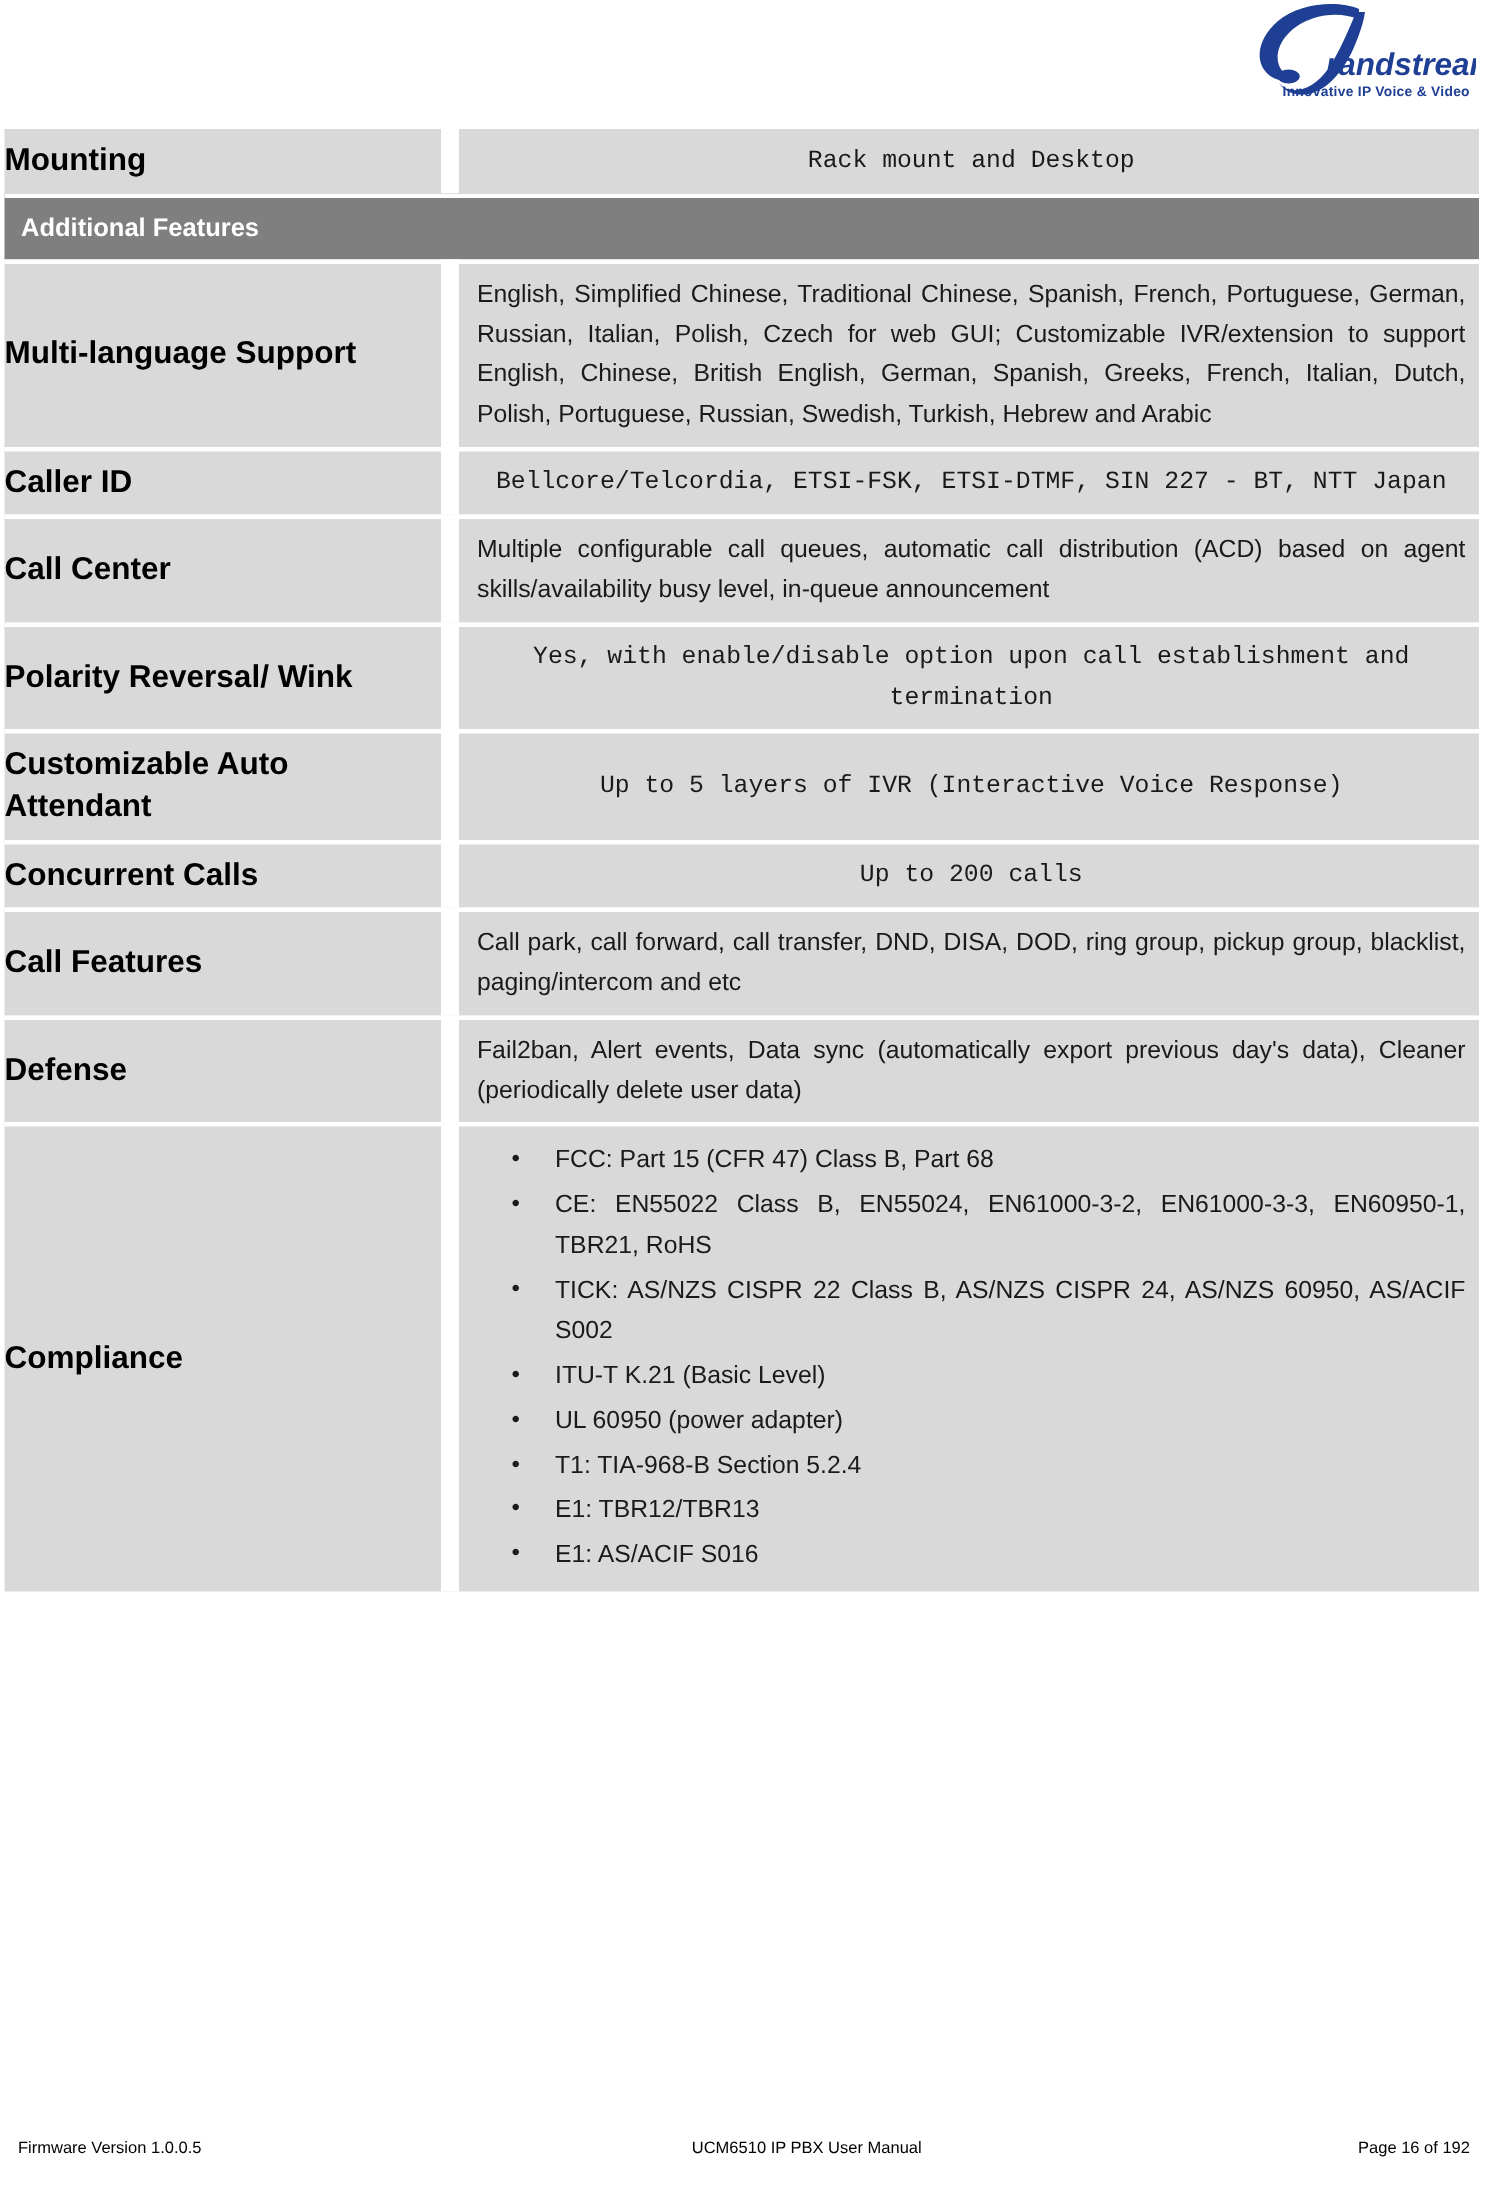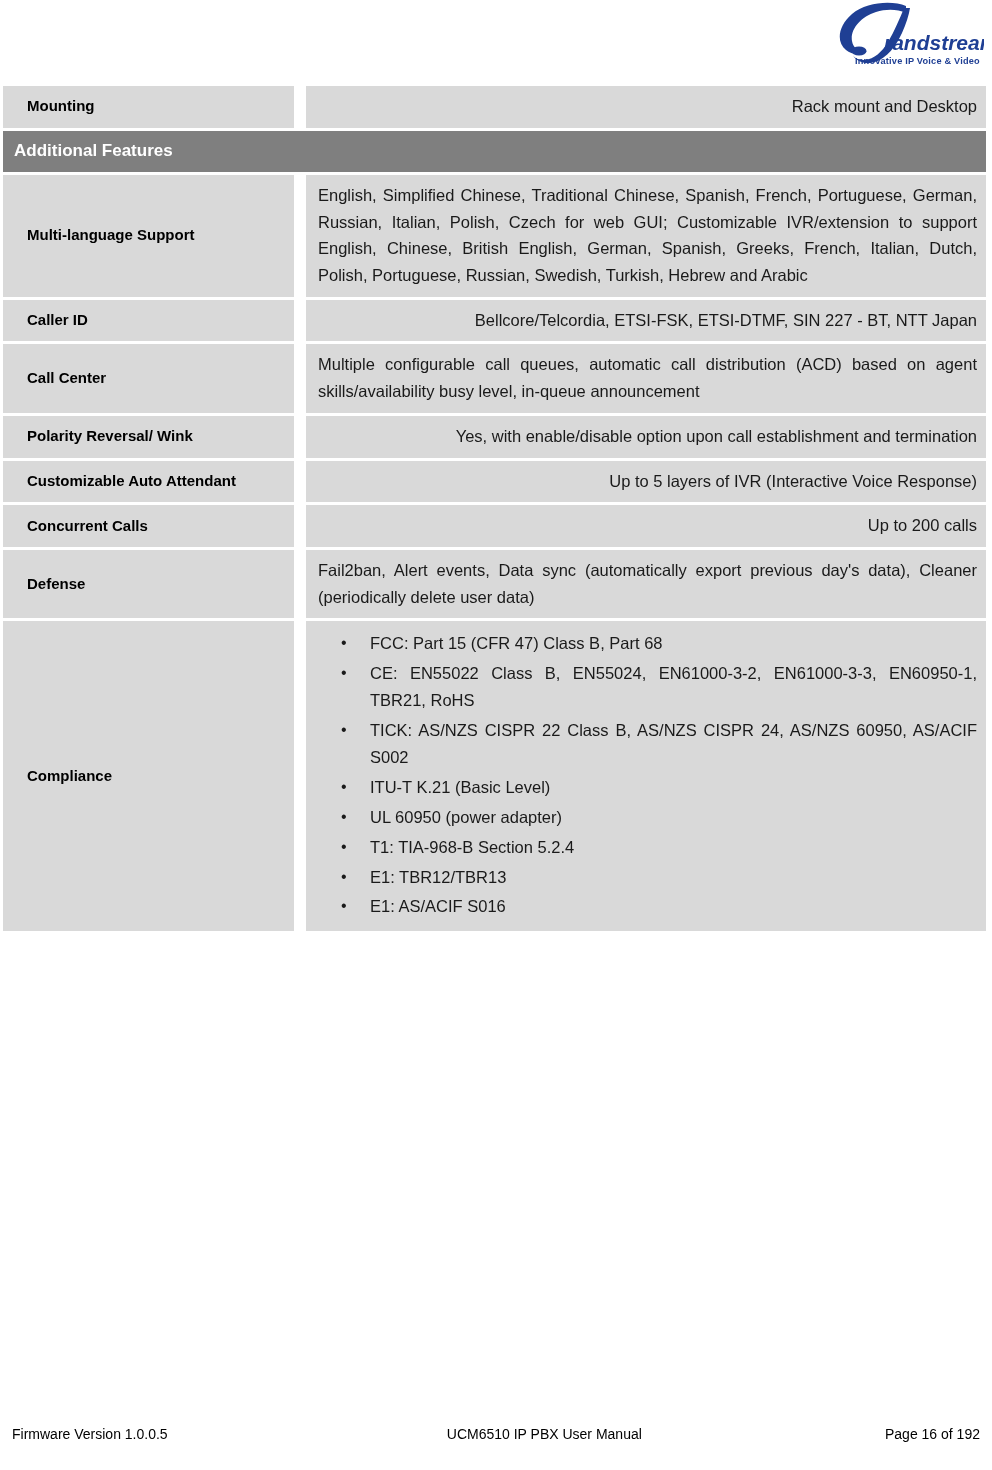--- a/index.html
+++ b/index.html
@@ -52,36 +52,36 @@
     border-bottom: 0;
     padding: 7px 10px 8px 10px;
   }
   .spec-table tr.first-row td {
     border-top: 0;
   }
   td.label-cell {
     width: 303px;
     border-right: 12px solid #ffffff;
     font-weight: bold;
-    font-size: 15px;
+    font-size: 21px;
     line-height: 1.32;
     color: #000000;
-    padding-left: 24px;
+    padding-left: 0;
     margin-left: 46px;
   }
   td.value-cell {
     font-size: 16.5px;
     line-height: 1.62;
     text-align: justify;
     text-justify: inter-word;
     color: #1a1a1a;
     padding-left: 12px;
     padding-right: 9px;
   }
-  td.value-cell.nowrap-just { text-align: right; }
+  td.value-cell.nowrap-just { text-align: center; font-family: Liberation Mono, monospace; }
 
   
   tr.section-row td {
     background: #7f7f7f;
     color: #ffffff;
     font-weight: bold;
     font-size: 17px;
     padding: 9px 10px 10px 11px;
     border-top: 3px solid #ffffff;
     border-right: 0;
@@ -117,21 +117,21 @@
     vertical-align: middle;
   }
 
   
   .page-footer {
     position: absolute;
     left: 0;
     bottom: 0;
     width: 992px;
     height: 64px;
-    font-size: 14px;
+    font-size: 11px;
     color: #000000;
   }
   .footer-inner {
     position: absolute;
     left: 12px;
     right: 12px;
     top: 20px;
     display: flex;
     align-items: baseline;
     justify-content: space-between;
@@ -196,20 +196,24 @@
       <td class="label-cell">Customizable Auto Attendant</td>
       <td class="value-cell nowrap-just">Up to 5 layers of IVR (Interactive Voice Response)</td>
     </tr>
 
     <tr>
       <td class="label-cell">Concurrent Calls</td>
       <td class="value-cell nowrap-just">Up to 200 calls</td>
     </tr>
 
 
+    <tr>
+      <td class="label-cell">Call Features</td>
+      <td class="value-cell">Call park, call forward, call transfer, DND, DISA, DOD, ring group, pickup group, blacklist, paging/intercom and etc</td>
+    </tr>
 
     <tr>
       <td class="label-cell">Defense</td>
       <td class="value-cell">Fail2ban, Alert events, Data sync (automatically export previous day's data), Cleaner (periodically delete user data)</td>
     </tr>
 
     <tr>
       <td class="label-cell compliance-label">Compliance</td>
       <td class="value-cell">
         <ul class="bullets">

